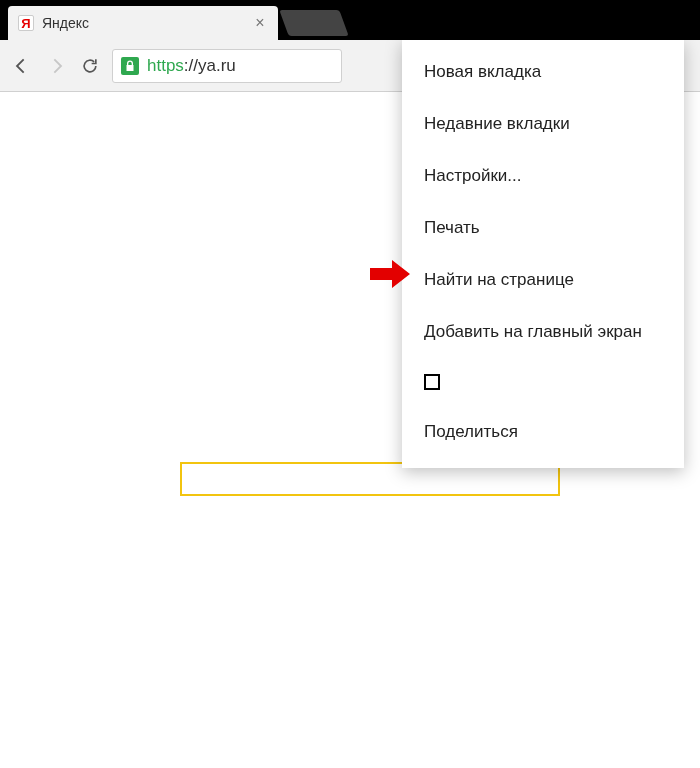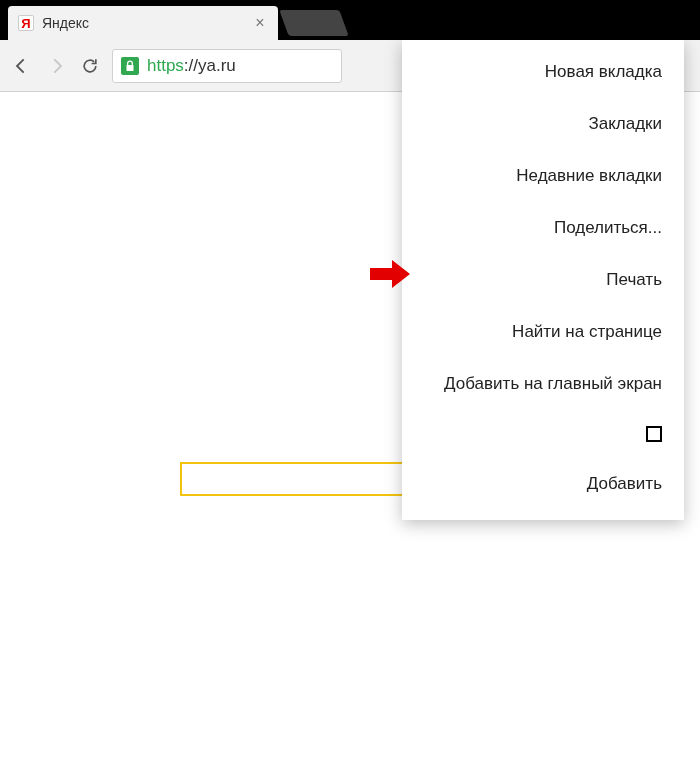--- a/index.html
+++ b/index.html
@@ -120,21 +120,21 @@
     padding: 6px 0 10px 0;
     z-index: 10;
   }
   .menu-item {
     padding: 16px 22px;
     font-size: 17px;
     color: #222;
     cursor: pointer;
     display: flex;
     align-items: center;
-    justify-content: flex-end;
+    justify-content: flex-start;
   }
   .checkbox {
     width: 16px; height: 16px;
     border: 2px solid #000;
   }
 
   .arrow {
     position: absolute;
     left: 370px;
     top: 260px;
@@ -184,42 +184,39 @@
 
 <div class="content">
   <div class="search-box"></div>
 </div>
 
 <div class="menu" id="menu">
     <div class="menu-item">
       <span>Новая вкладка</span>
     </div>
     <div class="menu-item">
-      <span>Закладки</span>
-    </div>
-    <div class="menu-item">
       <span>Недавние вкладки</span>
     </div>
     <div class="menu-item">
-      <span>Поделиться...</span>
+      <span>Настройки...</span>
     </div>
     <div class="menu-item">
       <span>Печать</span>
     </div>
     <div class="menu-item">
       <span>Найти на странице</span>
     </div>
     <div class="menu-item">
       <span>Добавить на главный экран</span>
     </div>
     <div class="menu-item">
       <span class="checkbox"></span>
     </div>
     <div class="menu-item">
-      <span>Добавить</span>
+      <span>Поделиться</span>
     </div>
   </div>
 
 <div class="arrow">
   <svg viewBox="0 0 40 28">
       <path fill="#e30000" d="M0 8h22V0l18 14-18 14v-8H0z"></path>
     </svg>
 </div>
 
 </body></html>

